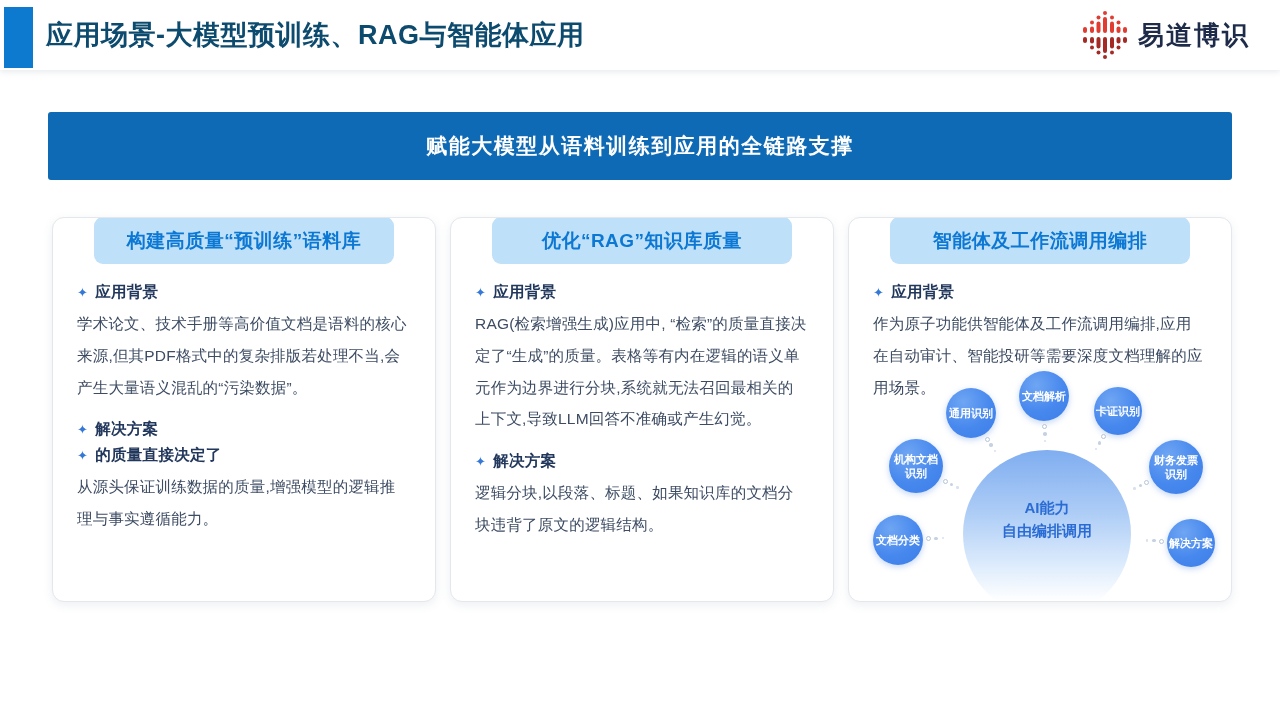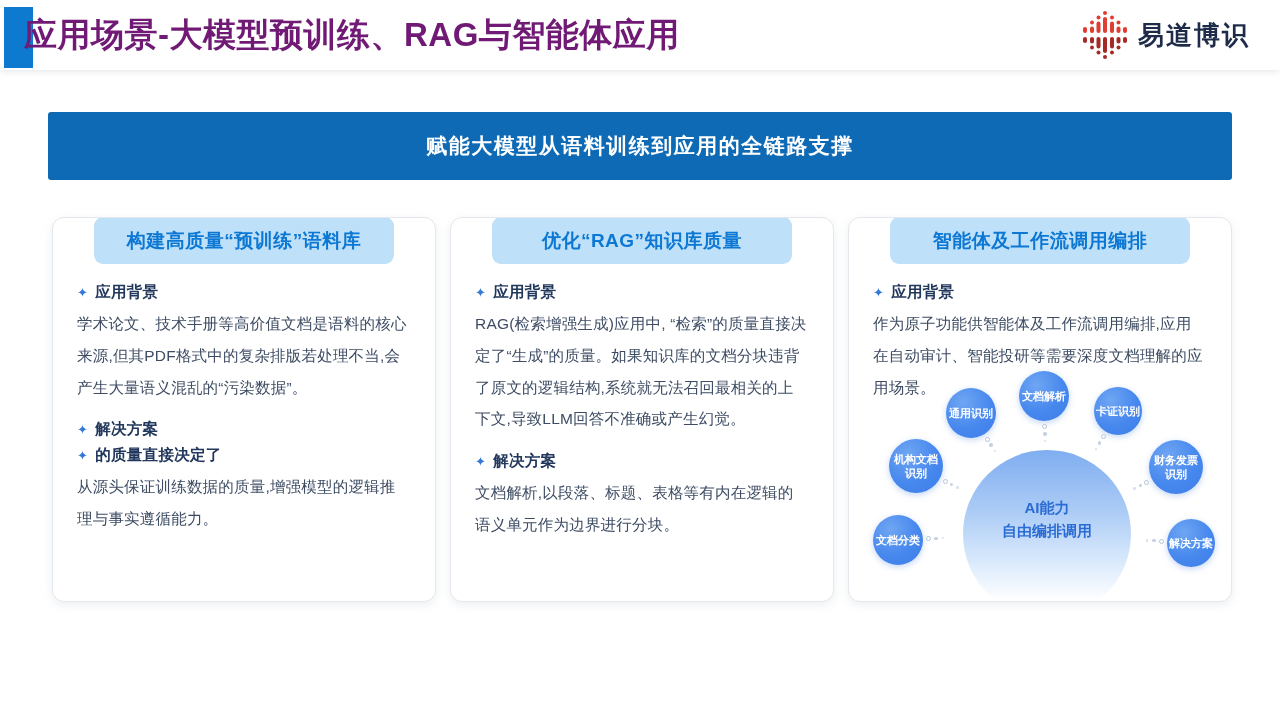--- a/index.html
+++ b/index.html
@@ -4,22 +4,22 @@
 <style>
   * { margin:0; padding:0; box-sizing:border-box; }
   html,body { width:1280px; height:720px; background:#ffffff; overflow:hidden;
               font-family:"Liberation Sans","DejaVu Sans",sans-serif; }
   .stage { position:relative; width:1280px; height:720px; background:#ffffff; }
 
   
   .header { position:absolute; left:0; top:0; width:1280px; height:70px; background:#ffffff;
             box-shadow:0 2px 6px rgba(30,50,80,.10); z-index:5; }
   .accent-bar { position:absolute; left:4px; top:7px; width:29px; height:61px; background:#0d79cf; }
-  .page-title { position:absolute; left:24px; top:0; height:70px; line-height:70px;
-                font-size:33px; font-weight:700; color:#701a75; letter-spacing:.5px; }
+  .page-title { position:absolute; left:46px; top:0; height:70px; line-height:70px;
+                font-size:27px; font-weight:700; color:#0c4a6e; letter-spacing:.5px; }
   .logo { position:absolute; right:30px; top:0; height:70px; display:flex; align-items:center; gap:11px; }
   .logo-text { font-size:26px; font-weight:600; color:#1e2c4a; letter-spacing:2px; }
 
   
   .banner { position:absolute; left:48px; top:112px; width:1184px; height:68px; background:#0f6ab5;
             border-radius:3px; display:flex; align-items:center; justify-content:center;
             color:#ffffff; font-size:21px; font-weight:700; letter-spacing:1.5px; }
 
   
   .card { position:absolute; top:217px; width:384px; height:385px; background:#ffffff;
@@ -117,25 +117,25 @@
         <div class="sec-body">从源头保证训练数据的质量,增强模型的逻辑推理与事实遵循能力。</div>
       </div>
     </div>
   </section>
 
   <section class="card card-2">
     <div class="pill">优化“RAG”知识库质量</div>
     <div class="sections">
       <div class="section">
         <div class="sec-title"><span class="star">✦</span><span>应用背景</span></div>
-        <div class="sec-body">RAG(检索增强生成)应用中, “检索”的质量直接决定了“生成”的质量。如果知识库的文档分块违背了原文的逻辑结构,系统就无法召回最相关的上下文,导致LLM回答不准确或产生幻觉。</div>
+        <div class="sec-body">RAG(检索增强生成)应用中, “检索”的质量直接决定了“生成”的质量。表格等有内在逻辑的语义单元作为边界进行分块,系统就无法召回最相关的上下文,导致LLM回答不准确或产生幻觉。</div>
       </div>
       <div class="section">
         <div class="sec-title"><span class="star">✦</span><span>解决方案</span></div>
-        <div class="sec-body">文档解析,以段落、标题、表格等有内在逻辑的语义单元作为边界进行分块。</div>
+        <div class="sec-body">逻辑分块,以段落、标题、如果知识库的文档分块违背了原文的逻辑结构。</div>
       </div>
     </div>
   </section>
 
   <section class="card card-3">
     <div class="pill">智能体及工作流调用编排</div>
     <div class="sections">
       <div class="section">
         <div class="sec-title"><span class="star">✦</span><span>应用背景</span></div>
         <div class="sec-body">作为原子功能供智能体及工作流调用编排,应用在自动审计、智能投研等需要深度文档理解的应用场景。</div>

